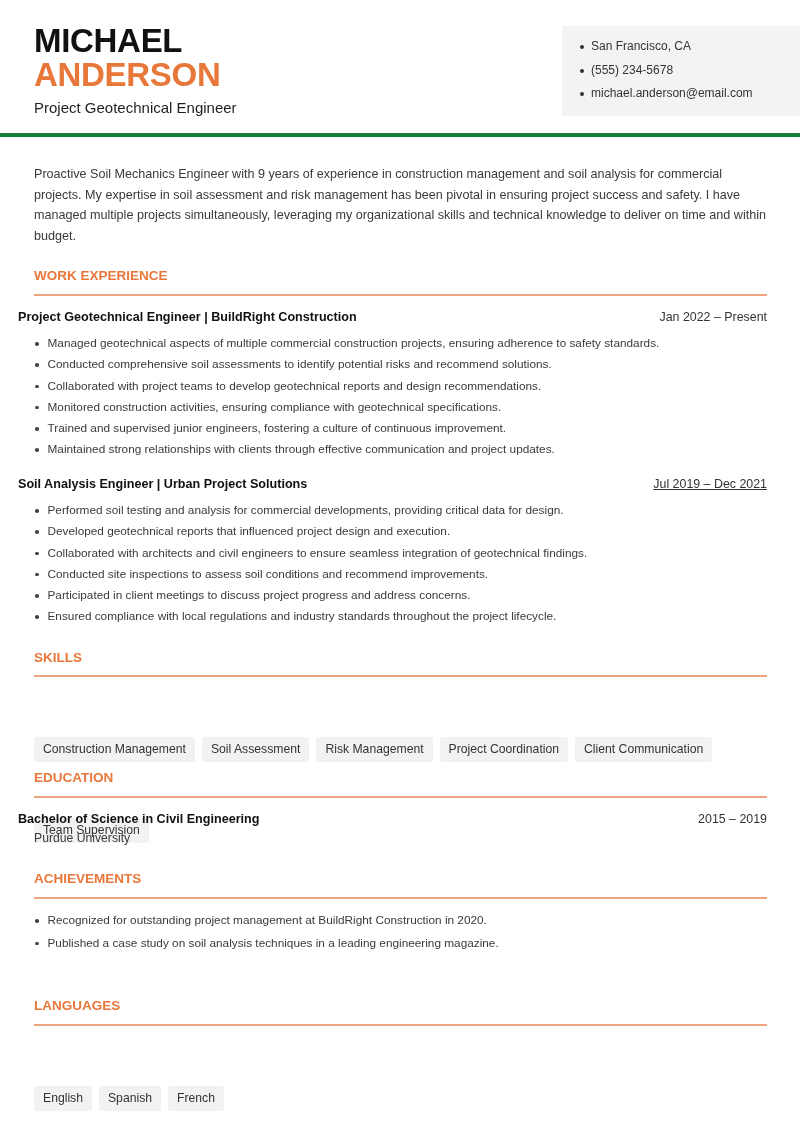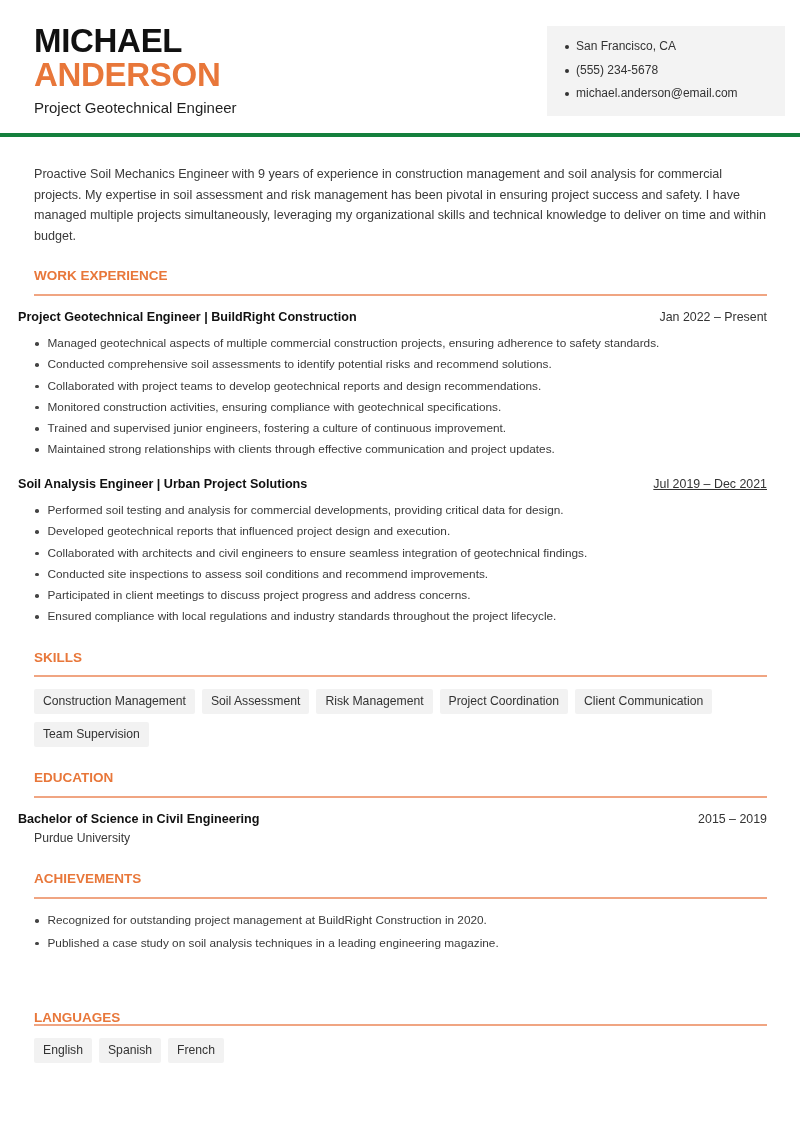--- a/index.html
+++ b/index.html
@@ -3,37 +3,37 @@
   <meta charset="utf-8">
   <style>
     * { box-sizing: border-box; margin: 0; padding: 0; }
     html, body { width: 800px; height: 1130px; background: #ffffff; }
     body { font-family: "Liberation Sans", sans-serif; color: #2b2b2b; position: relative; overflow: hidden; }
 
     .header { position: relative; height: 137px; border-bottom: 4px solid #15803d; }
     .name-first { position: absolute; left: 34px; top: 22px; font-size: 33px; font-weight: bold; color: #111111; letter-spacing: -0.3px; line-height: 38px; }
     .name-last { position: absolute; left: 34px; top: 56px; font-size: 33px; font-weight: bold; color: #e8773a; letter-spacing: -0.3px; line-height: 38px; }
     .subtitle { position: absolute; left: 34px; top: 99px; font-size: 15px; color: #1f1f1f; }
-    .contact-box { position: absolute; left: 547px; top: 26px; width: 238px; height: 90px; background: #f3f3f3; padding: 12px 0 0 18px; }
+    .contact-box { position: absolute; left: 562px; top: 26px; width: 238px; height: 90px; background: #f3f3f3; padding: 12px 0 0 18px; }
     .contact-item { font-size: 12px; color: #333333; height: 23.5px; line-height: 17px; display: flex; align-items: flex-start; }
     .bullet { display: inline-block; width: 4px; height: 4px; background: #333; border-radius: 50%; margin: 7px 7px 0 0; flex-shrink: 0; }
 
     .summary { position: absolute; left: 34px; top: 164px; width: 735px; font-size: 12.6px; line-height: 20.5px; color: #3a3a3a; }
 
     .section-title { position: absolute; left: 34px; font-size: 13.5px; font-weight: bold; color: #e8773a; }
     .section-rule { position: absolute; left: 34px; width: 733px; height: 2px; background: #f0a582; }
 
     .job-title { position: absolute; left: 18px; font-size: 12.6px; font-weight: bold; color: #111111; }
     .job-date { position: absolute; right: 33px; font-size: 12.4px; color: #333333; text-align: center; }
     .list { position: absolute; left: 34px; width: 740px; list-style: none; }
     .list li { font-size: 11.8px; color: #3a3a3a; height: 21.3px; line-height: 15px; display: flex; align-items: flex-start; }
     .list li .bullet { margin: 6px 9px 0 1px; width: 3.5px; height: 3.5px; background: #444; }
 
     .chips { position: absolute; left: 34px; width: 740px; display: flex; flex-wrap: wrap; gap: 8px 7px; }
-    .chip { background: #f2f2f2; font-size: 12.2px; color: #333333; padding: 0 9px; height: 25px; line-height: 25px; border-radius: 2px; }
+    .chip { background: #f2f2f2; font-size: 12.2px; color: #333333; padding: 0 9px; height: 25px; line-height: 25px; border-radius: 2px; margin-top: 48px; }
 
     .edu-sub { position: absolute; left: 34px; font-size: 12.2px; color: #3a3a3a; }
   </style>
 </head>
 <body>
 
 <div class="header">
   <div class="name-first">MICHAEL</div>
   <div class="name-last">ANDERSON</div>
   <div class="subtitle">Project Geotechnical Engineer</div>
@@ -139,19 +139,19 @@
   <li style="height:22.5px;">
       <span class="bullet"></span>
       <span>Recognized for outstanding project management at BuildRight Construction in 2020.</span>
     </li>
   <li style="height:22.5px;">
       <span class="bullet"></span>
       <span>Published a case study on soil analysis techniques in a leading engineering magazine.</span>
     </li>
 </ul>
 
-<div class="section-title" style="top:998px;margin-top:12px;">LANGUAGES</div>
+<div class="section-title" style="top:998px;">LANGUAGES</div>
 <div class="section-rule" style="top:1024px;"></div>
 <div class="chips" style="top:1038px;">
   <span class="chip">English</span>
   <span class="chip">Spanish</span>
   <span class="chip">French</span>
 </div>
 
 </body></html>

